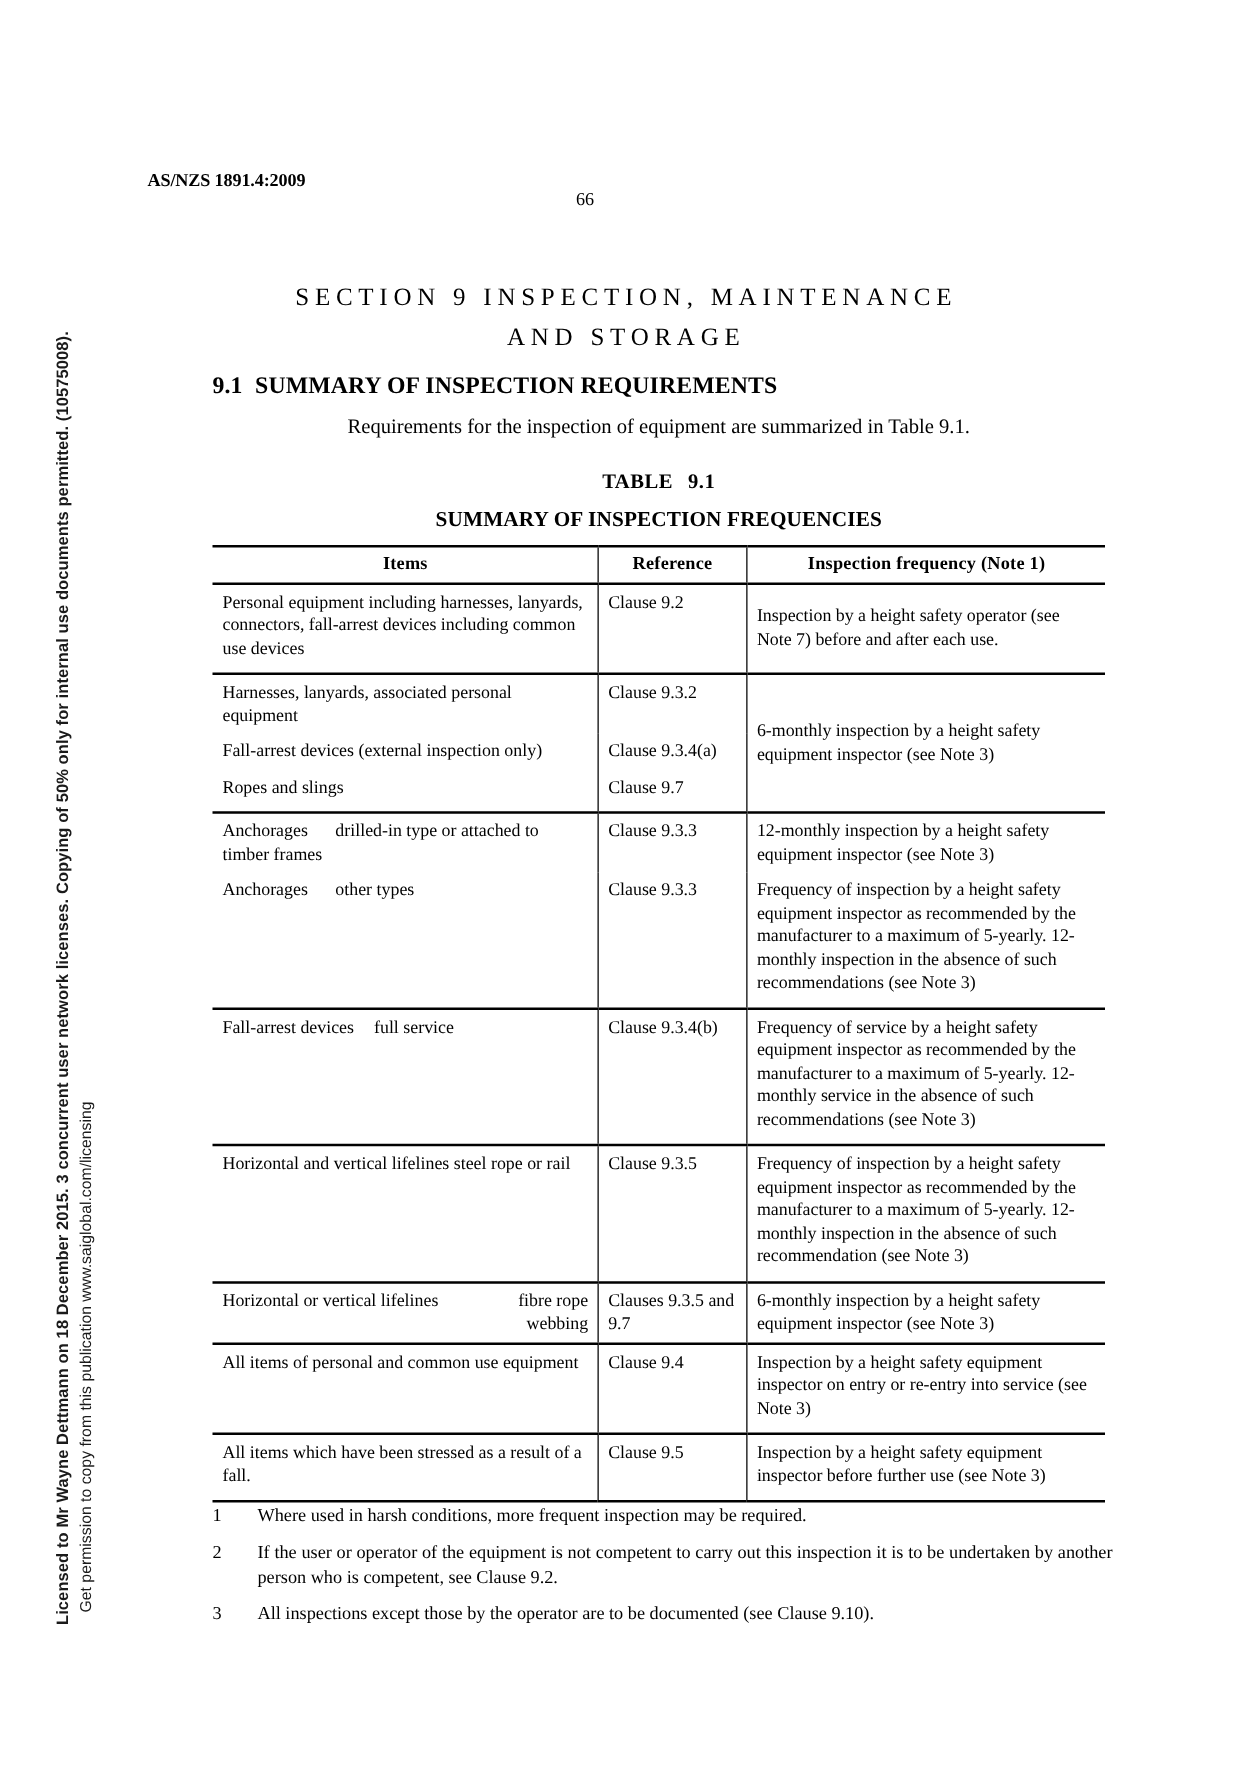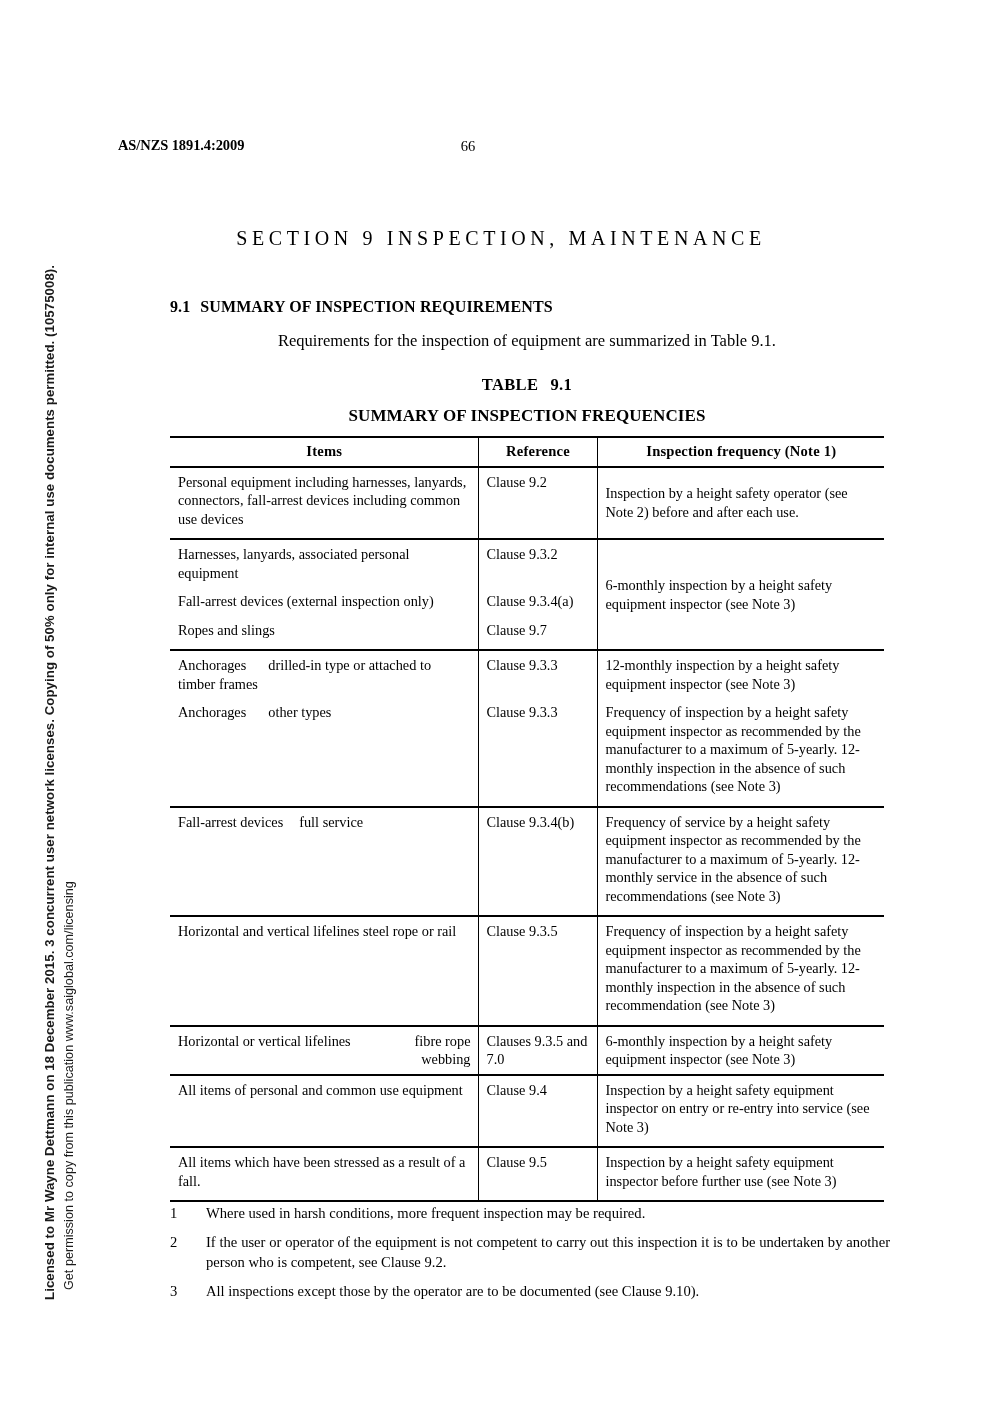--- a/index.html
+++ b/index.html
@@ -69,21 +69,21 @@
     position: absolute;
     left: 0;
     top: 0;
     font-size: 14.5px;
     font-weight: bold;
     letter-spacing: -0.1px;
   }
   #page-number {
     position: absolute;
     left: 0;
-    top: 1px;
+    top: 15px;
     width: 700px;
     text-align: center;
     font-size: 14.5px;
   }
 
   
   #section-title {
     position: absolute;
     left: 118px;
     top: 222px;
@@ -93,21 +93,21 @@
     letter-spacing: 4.6px;
     line-height: 32px;
   }
   #section-title .ln { display: block; }
 
   
   #clause-heading {
     position: absolute;
     left: 170px;
     top: 298px;
-    font-size: 16px;
+    font-size: 19px;
     font-weight: bold;
     letter-spacing: 0.1px;
   }
   #clause-heading .num { margin-right: 10px; }
   #intro-paragraph {
     position: absolute;
     left: 170px;
     top: 330px;
     width: 714px;
     font-size: 16.5px;
@@ -233,20 +233,21 @@
   </div>
 </div>
 
 <div id="running-head">
   <div id="doc-designation">AS/NZS 1891.4:2009</div>
   <div id="page-number">66</div>
 </div>
 
 <div id="section-title">
   <span class="ln">SECTION 9    INSPECTION, MAINTENANCE</span>
+  <span class="ln">AND STORAGE</span>
 </div>
 
 <div id="clause-heading">
   <span class="num">9.1</span><span>SUMMARY OF INSPECTION REQUIREMENTS</span>
 </div>
 <div id="intro-paragraph">Requirements for the inspection of equipment are summarized in Table 9.1.</div>
 
 <div id="table-caption">
   <span>TABLE</span><span class="tnum">9.1</span>
 </div>
@@ -263,21 +264,21 @@
       <th>Items</th>
       <th class="vl">Reference</th>
       <th class="vl">Inspection frequency (Note 1)</th>
     </tr>
   </thead>
   <tbody>
 
     <tr class="group-start">
       <td class="cell-pad-bottom">Personal equipment including harnesses, lanyards, connectors, fall-arrest devices including common use devices</td>
       <td class="vl">Clause 9.2</td>
-      <td class="vl cell-vcenter">Inspection by a height safety operator (see Note 2) before and after each use.</td>
+      <td class="vl cell-vcenter">Inspection by a height safety operator (see Note 7) before and after each use.</td>
     </tr>
 
     <tr class="group-start">
       <td>Harnesses, lanyards, associated personal equipment</td>
       <td class="vl">Clause 9.3.2</td>
       <td class="vl cell-vcenter" rowspan="3">6-monthly inspection by a height safety equipment inspector (see Note 3)</td>
     </tr>
     <tr class="sub">
       <td>Fall-arrest devices (external inspection only)</td>
       <td class="vl">Clause 9.3.4(a)</td>
@@ -309,21 +310,21 @@
       <td class="vl">Clause 9.3.5</td>
       <td class="vl cell-pad-bottom">Frequency of inspection by a height safety equipment inspector as recommended by the manufacturer to a maximum of 5-yearly. 12-monthly inspection in the absence of such recommendation (see Note 3)</td>
     </tr>
 
     <tr class="group-start">
       <td>
         <span>Horizontal or vertical lifelines</span>
         <div class="align-right" style="margin-top:-18.5px;">fibre rope</div>
         <div class="align-right">webbing</div>
       </td>
-      <td class="vl">Clauses 9.3.5 and 7.0</td>
+      <td class="vl">Clauses 9.3.5 and 9.7</td>
       <td class="vl">6-monthly inspection by a height safety equipment inspector (see Note 3)</td>
     </tr>
 
     <tr class="group-start">
       <td class="cell-pad-bottom">All items of personal and common use equipment</td>
       <td class="vl">Clause 9.4</td>
       <td class="vl cell-pad-bottom">Inspection by a height safety equipment inspector on entry or re-entry into service (see Note 3)</td>
     </tr>
 
     <tr class="group-start">

